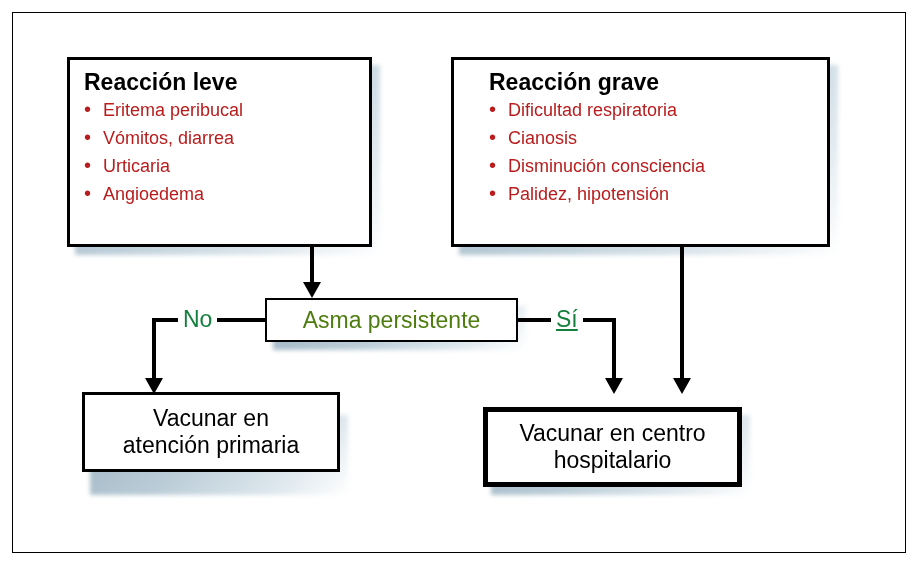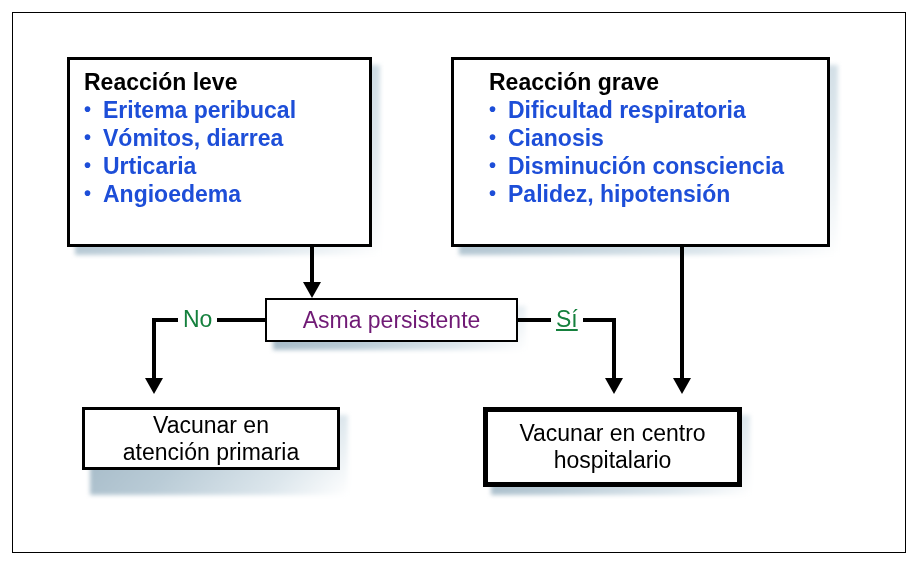--- a/index.html
+++ b/index.html
@@ -54,27 +54,26 @@
   }
   .box-inner {
     padding: 9px 0 0 14px;
   }
   ul.bullets {
     list-style: none;
     margin: 0;
     padding: 0;
   }
   ul.bullets li {
-    font-size: 23px;
+    font-size: 18px;
     line-height: 28px;
-    color: #1d4ed8;
+    color: #b91c1c;
     white-space: nowrap;
     position: relative;
     padding-left: 19px;
-    font-weight: bold;
   }
   ul.bullets li::before {
     content: "\2022";
     position: absolute;
     left: 0;
     top: -1px;
     font-size: 20px;
   }
   .centered-text {
     display: flex;
@@ -85,21 +84,21 @@
     font-size: 23px;
     line-height: 27px;
     color: #000000;
   }
   .decision-text {
     display: flex;
     align-items: center;
     justify-content: center;
     height: 100%;
     font-size: 23px;
-    color: #701a75;
+    color: #4d7c0f;
     white-space: nowrap;
   }
   .vline {
     position: absolute;
     width: 4px;
     background: #000000;
     z-index: 3;
   }
   .hline {
     position: absolute;
@@ -176,21 +175,21 @@
   <div class="arrowhead" style="left:145px; top:378px;"></div>
 
   <div class="hline" style="left:516px; top:318px; width:100px;"></div>
   <div class="edge-label" style="left:551px; top:306px;text-decoration:underline;">Sí</div>
   <div class="vline" style="left:612px; top:318px; height:62px;"></div>
   <div class="arrowhead" style="left:605px; top:378px;"></div>
 
   <div class="vline" style="left:680px; top:247px; height:133px;"></div>
   <div class="arrowhead" style="left:673px; top:378px;"></div>
 
-  <div class="box" style="left:82px; top:407px; width:258px; height:63px;">
+  <div class="box" style="left:82px; top:392px; width:258px; height:80px;">
     <div class="centered-text">
       <span>
         <span>Vacunar en</span><br>
         <span>atención primaria</span>
       </span>
     </div>
   </div>
 
   <div class="box thick" style="left:483px; top:407px; width:259px; height:80px;">
     <div class="centered-text">

